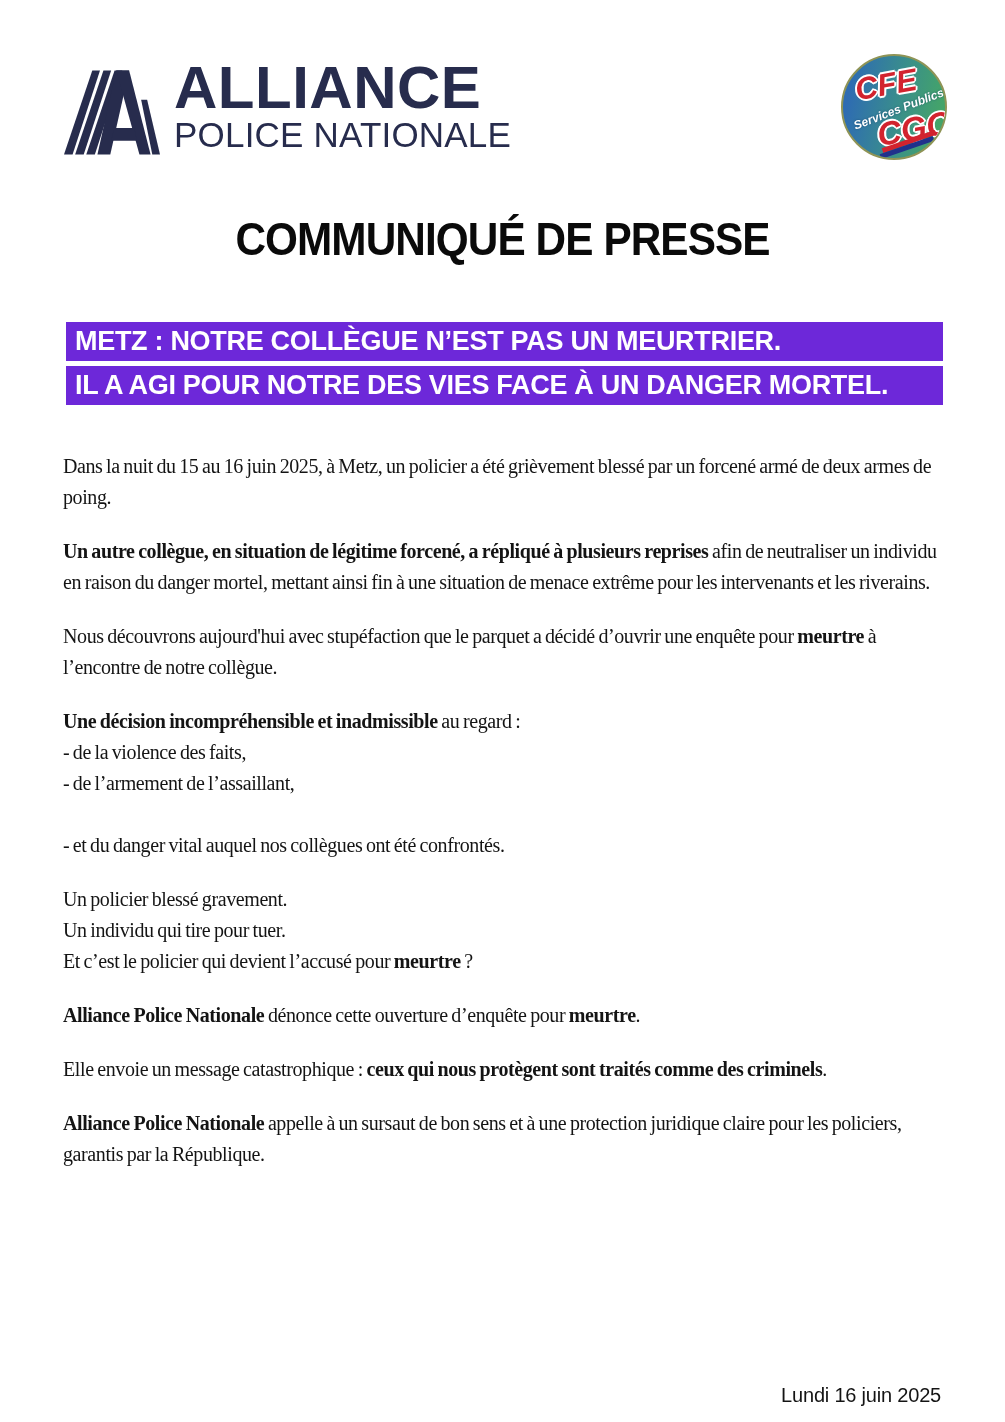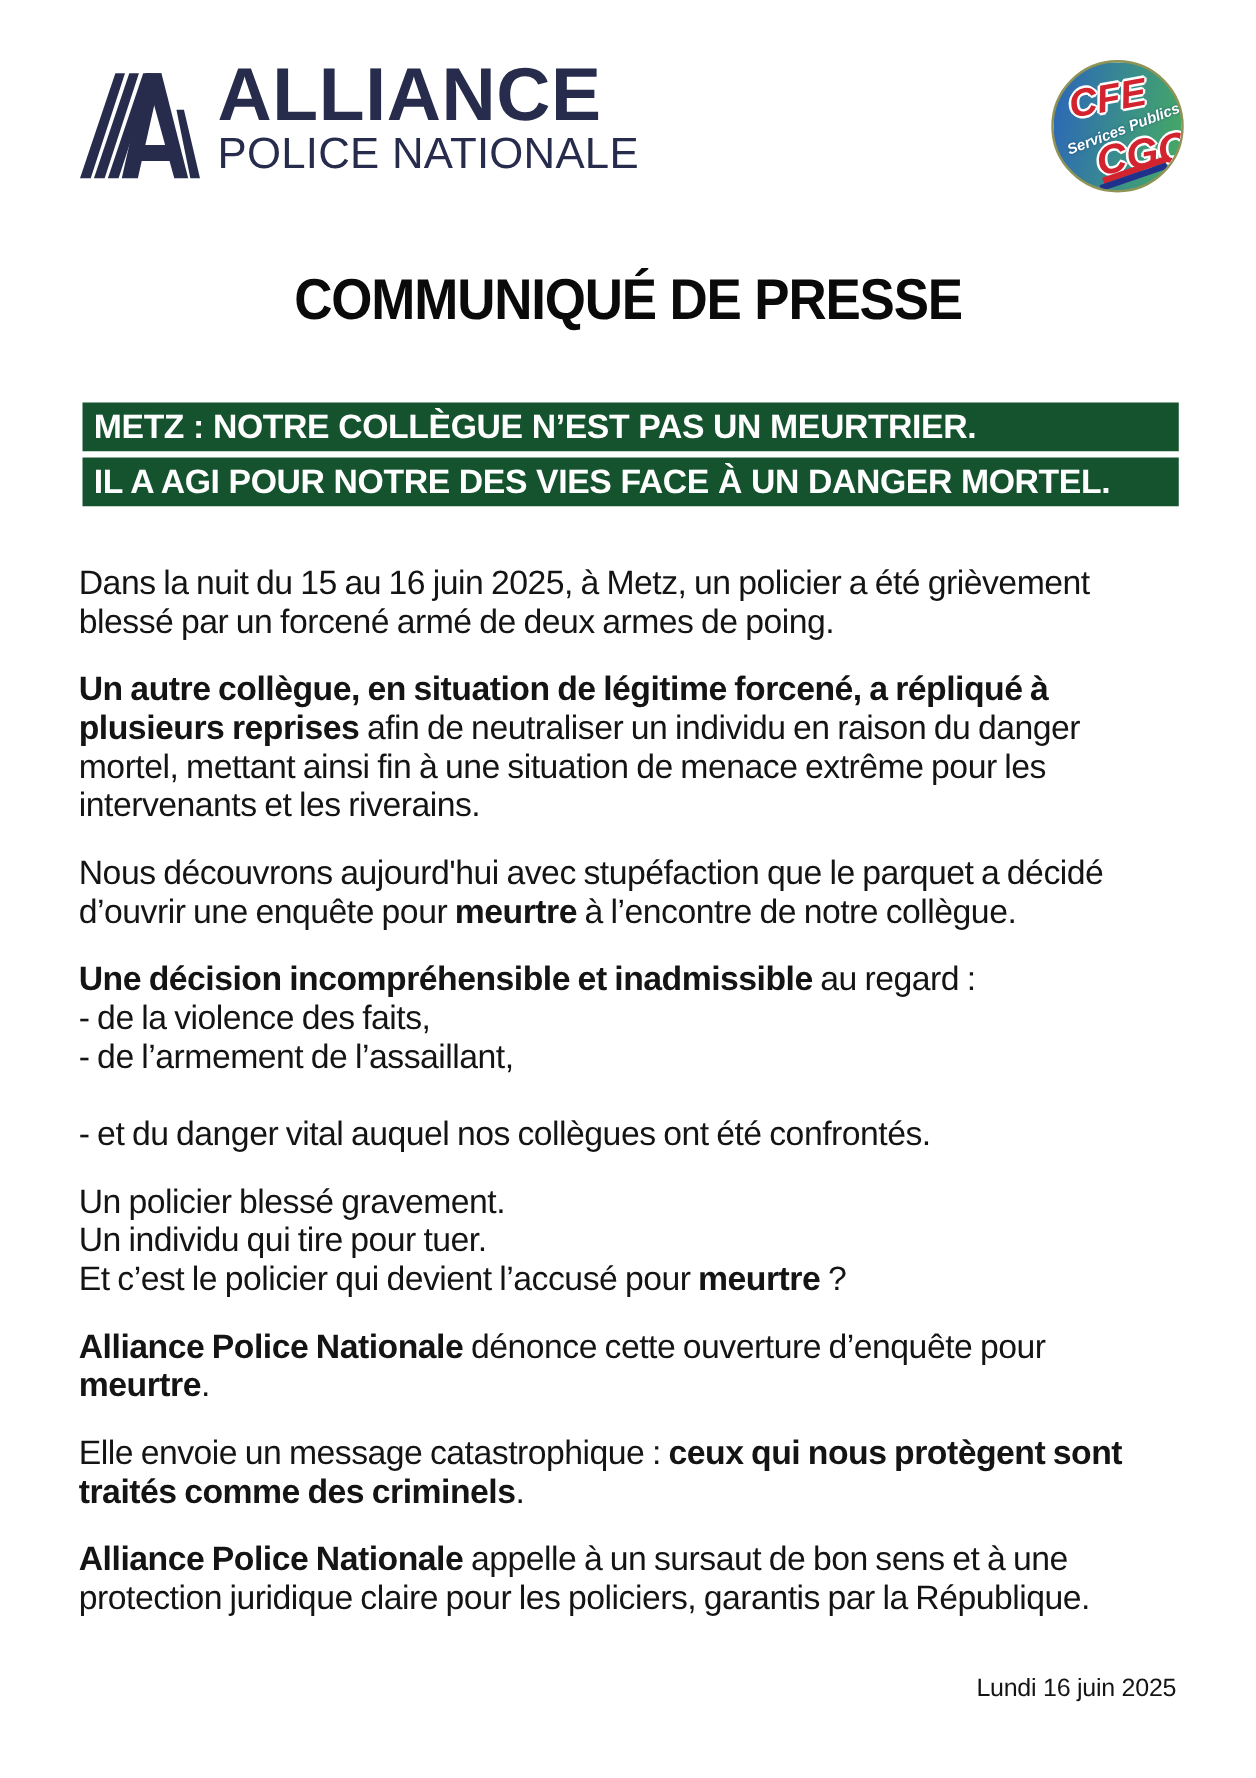--- a/index.html
+++ b/index.html
@@ -1,20 +1,20 @@
 <!DOCTYPE html>
 <html lang="fr"><head>
 <meta charset="utf-8">
 <style>
   html,body{margin:0;padding:0;background:#ffffff;}
   body{width:1005px;height:1422px;font-family:"Liberation Sans","DejaVu Sans",sans-serif;color:#141414;}
   .page{position:relative;width:1005px;height:1422px;background:#ffffff;overflow:hidden;}
 
   
-  .header{display:flex;justify-content:space-between;align-items:flex-start;padding:48px 58px 0 64px;height:112px;}
+  .header{display:flex;justify-content:space-between;align-items:flex-end;padding:48px 58px 0 64px;height:112px;}
   .brand{display:flex;align-items:flex-start;}
   .brand-mark{width:96px;height:100px;margin-right:14px;flex:0 0 auto;}
   .brand-text{display:flex;flex-direction:column;justify-content:flex-start;color:#272c4d;}
   .brand-name{font-size:60px;font-weight:bold;line-height:56px;letter-spacing:.5px;}
   .brand-sub{font-size:35px;font-weight:normal;line-height:38px;letter-spacing:.2px;}
 
   
   .badge{position:relative;width:106px;height:106px;border-radius:50%;
          background:linear-gradient(100deg,#2e6cb2 10%,#3a8f8a 55%,#44a469 90%);
          border:2px solid #8f9456;box-sizing:border-box;overflow:hidden;}
@@ -25,30 +25,30 @@
   .stripe{position:absolute;width:56px;height:5px;transform:rotate(-19deg);}
   .stripe-red{top:83px;left:38px;background:#d2232e;}
   .stripe-blue{top:89px;left:36px;background:#20318c;}
 
   
   .doc-title{margin:52px 0 0 0;text-align:center;font-size:46px;font-weight:bold;color:#0a0a0a;
              letter-spacing:-1px;transform:scaleX(.92);transform-origin:50% 50%;}
 
   
   .banner{margin:56px 62px 0 66px;}
-  .banner-line{background:#14532d;color:#ffffff;font-weight:bold;font-size:27px;line-height:39px;
+  .banner-line{background:#6d28d9;color:#ffffff;font-weight:bold;font-size:27px;line-height:39px;
                padding-left:9px;letter-spacing:-.3px;margin-bottom:5px;white-space:nowrap;}
 
   
-  .body-text{margin:46px 60px 0 63px;font-size:27px;line-height:31px;letter-spacing:-.4px;word-spacing:-1px;color:#141414;}
+  .body-text{margin:46px 60px 0 63px;font-size:20px;line-height:31px;letter-spacing:-.4px;word-spacing:-1px;color:#141414;font-family:Liberation Serif, serif;}
   .body-text p.block{margin:0 0 23px 0;}
   .body-text strong{font-weight:bold;}
 
   
-  .date{position:absolute;top:1340px;right:64px;font-size:20px;color:#141414;letter-spacing:-.2px;text-align:right;}
+  .date{position:absolute;top:1384px;right:64px;font-size:20px;color:#141414;letter-spacing:-.2px;text-align:right;}
 </style>
 </head>
 <body>
 
 <div class="page">
 
   <div class="header">
     <div class="brand">
       <svg class="brand-mark" viewBox="0 0 112 104" xmlns="http://www.w3.org/2000/svg" aria-hidden="true">
         <g fill="#272c4d">

